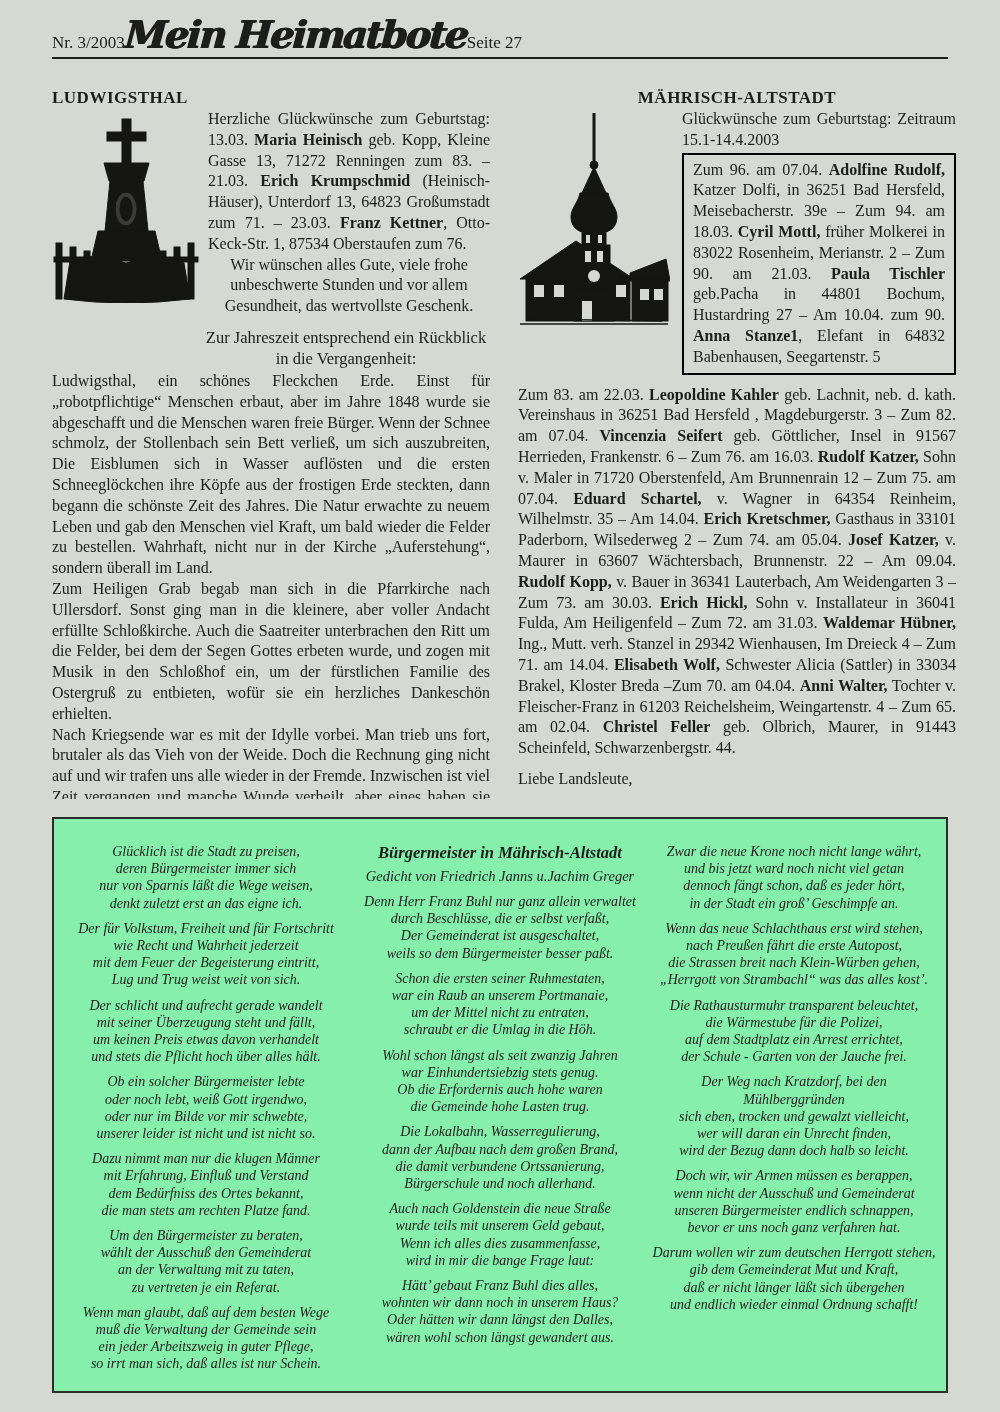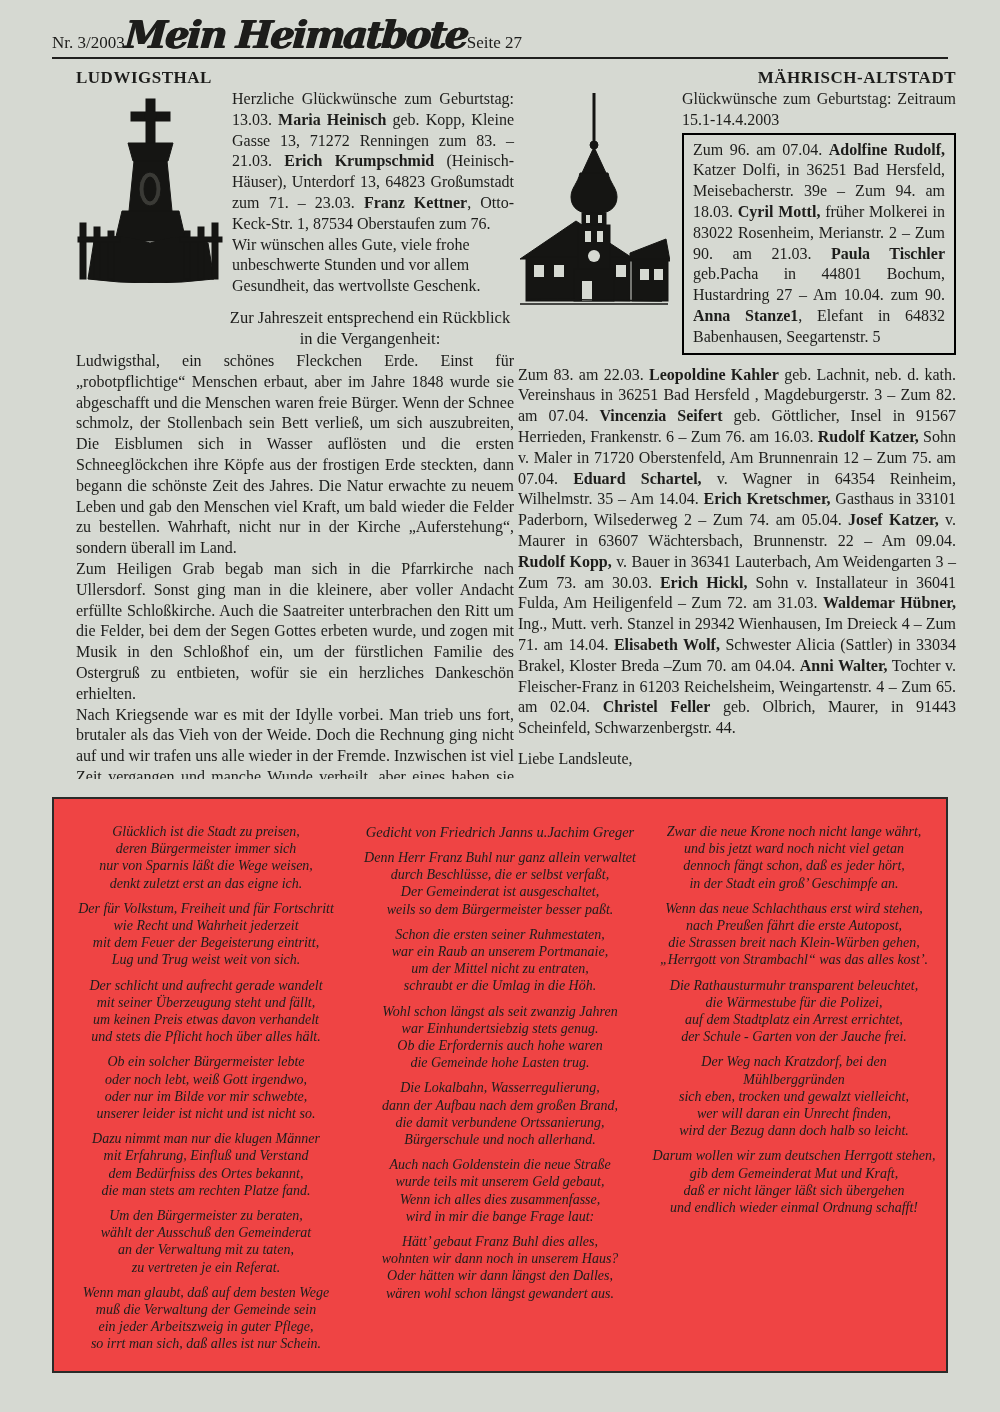--- a/index.html
+++ b/index.html
@@ -8,40 +8,40 @@
         overflow:hidden;position:relative;margin:0 auto;}
   
   .header-row{display:flex;align-items:flex-end;
               padding:16px 52px 0;}
   .issue,.pagenum{font-size:17px;}
   .masthead{font-family:"DejaVu Serif",serif;font-weight:bold;font-style:italic;
             font-size:38px;line-height:38px;letter-spacing:-2px;
             text-shadow:1px 0 0 #1d1d1b, -0.5px 0 0 #1d1d1b;transform:skewX(-4deg);}
   .rule{border:none;border-top:2px solid #20201e;margin:3px 52px 0;}
   
-  .two-col{display:flex;gap:4px;padding:8px 52px 0;height:712px;overflow:hidden;margin-left:24px;}
+  .two-col{display:flex;gap:28px;padding:28px 52px 0;height:712px;overflow:hidden;}
   .col{width:438px;flex:none;}
   h2.sect{font-size:17px;line-height:22px;margin:0;letter-spacing:.5px;}
   .lud-head{margin:0 0 4px 152px;}
-  .mae-head{text-align:right;margin:0 0 4px;}
+  .mae-head{text-align:center;margin:0 0 4px;}
   .monument{float:left;width:148px;height:188px;margin:6px 8px 4px 0;}
   .church{float:left;width:152px;height:214px;margin:4px 12px 4px 0;}
   p.just{text-align:justify;margin:0;}
-  .wishes{margin:0;}
+  .wishes{margin:0;text-align:center;}
   h3.rueck{font-weight:normal;text-align:center;font-size:16.5px;
            margin:10px 0 2px 150px;line-height:21px;}
   .bday-box{overflow:hidden;border:2px solid #000000;padding:5px 9px;
             text-align:justify;margin-top:2px;}
   .list-p{clear:both;text-align:justify;margin:10px 0 0;}
   .blessing{margin:2px 0 0;}
   .salutation{margin:10px 0 0;}
   .b{font-weight:bold;}
   
   .poem-box{margin:18px 52px 0;border:2.5px solid #2b2b29;display:flex;
-            padding:24px 8px 10px;gap:6px;background:#ef4444;}
+            padding:24px 8px 10px;gap:6px;background:#86efac;}
   .poem-col{flex:1;min-width:0;}
   .poem-title{text-align:center;font-weight:bold;font-style:italic;
               font-size:16.5px;margin:0 0 4px;line-height:20px;}
   .poem-subtitle{text-align:center;font-style:italic;font-size:14.5px;
                  margin:0 0 8px;line-height:18px;}
   .stanza{white-space:pre-line;text-align:center;font-style:italic;
           font-size:14px;line-height:17.2px;margin:0 0 8px;}
   svg .ink{fill:#151513;}
   svg .paper{fill:#d6d9d2;}
 </style>
@@ -166,20 +166,21 @@
         <div class="stanza">Um den Bürgermeister zu beraten,
 wählt der Ausschuß den Gemeinderat
 an der Verwaltung mit zu taten,
 zu vertreten je ein Referat.</div>
         <div class="stanza">Wenn man glaubt, daß auf dem besten Wege
 muß die Verwaltung der Gemeinde sein
 ein jeder Arbeitszweig in guter Pflege,
 so irrt man sich, daß alles ist nur Schein.</div>
       </div>
     <div class="poem-col">
+      <h3 class="poem-title">Bürgermeister in Mährisch-Altstadt</h3>
       <div class="poem-subtitle">Gedicht von Friedrich Janns u.Jachim Greger</div>
       <div>
           <div class="stanza">Denn Herr Franz Buhl nur ganz allein verwaltet
 durch Beschlüsse, die er selbst verfaßt,
 Der Gemeinderat ist ausgeschaltet,
 weils so dem Bürgermeister besser paßt.</div>
           <div class="stanza">Schon die ersten seiner Ruhmestaten,
 war ein Raub an unserem Portmanaie,
 um der Mittel nicht zu entraten,
 schraubt er die Umlag in die Höh.</div>
@@ -211,20 +212,24 @@
 die Strassen breit nach Klein-Würben gehen,
 „Herrgott von Strambachl“ was das alles kost’.</div>
         <div class="stanza">Die Rathausturmuhr transparent beleuchtet,
 die Wärmestube für die Polizei,
 auf dem Stadtplatz ein Arrest errichtet,
 der Schule - Garten von der Jauche frei.</div>
         <div class="stanza">Der Weg nach Kratzdorf, bei den Mühlberggründen
 sich eben, trocken und gewalzt vielleicht,
 wer will daran ein Unrecht finden,
 wird der Bezug dann doch halb so leicht.</div>
+        <div class="stanza">Doch wir, wir Armen müssen es berappen,
+wenn nicht der Ausschuß und Gemeinderat
+unseren Bürgermeister endlich schnappen,
+bevor er uns noch ganz verfahren hat.</div>
         <div class="stanza">Darum wollen wir zum deutschen Herrgott stehen,
 gib dem Gemeinderat Mut und Kraft,
 daß er nicht länger läßt sich übergehen
 und endlich wieder einmal Ordnung schafft!</div>
       </div>
   </section>
 
 </div>
 
 </body></html>

